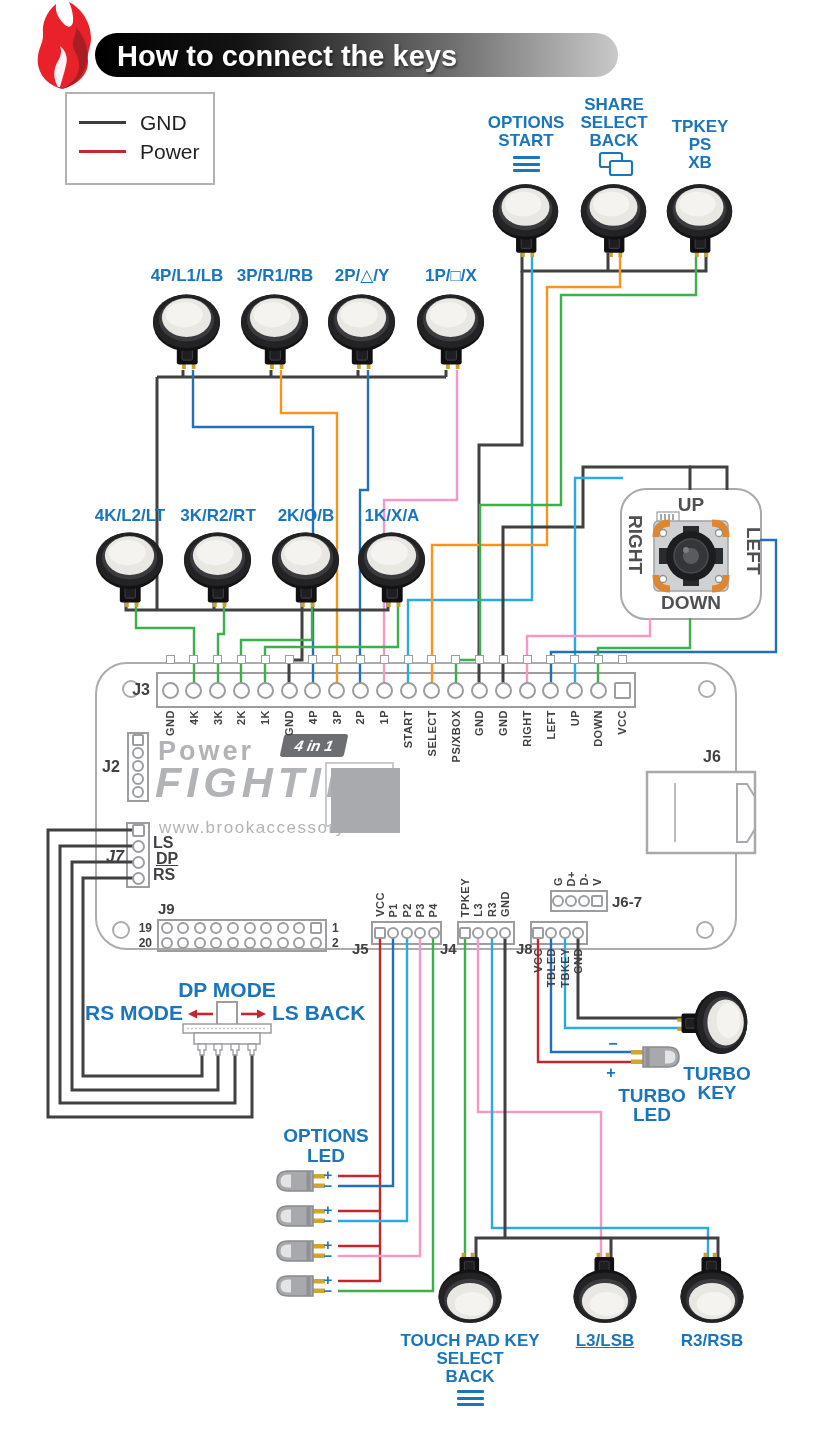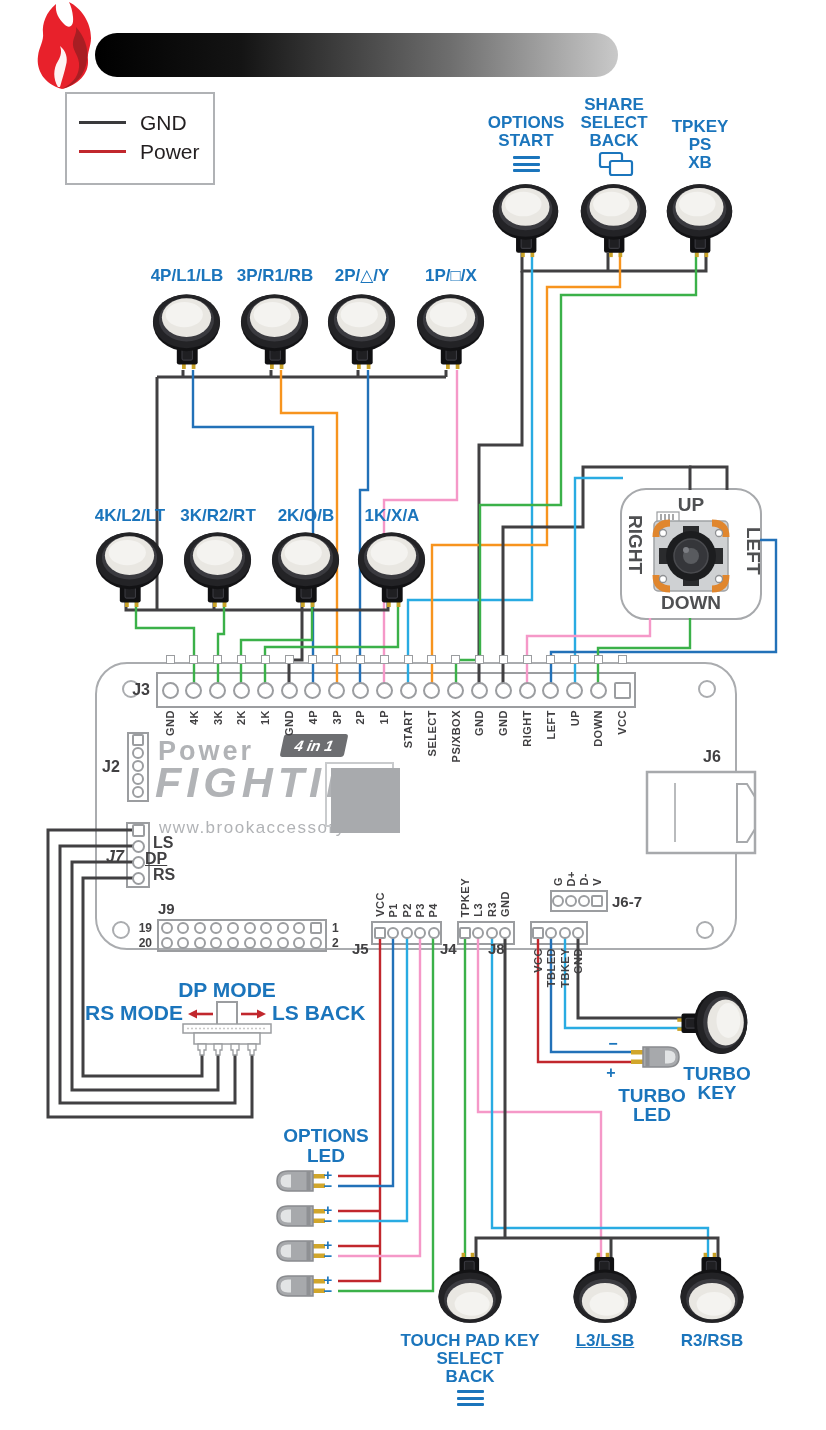--- a/index.html
+++ b/index.html
@@ -43,20 +43,21 @@
         <rect x="36" y="4" width="13" height="4.5" fill="#d1a62b"></rect>
         <rect x="36" y="13.5" width="13" height="4.5" fill="#d1a62b"></rect>
         <path d="M12,1 L37,1 L37,21 L12,21 Q1,21 1,11 Q1,1 12,1 Z" fill="#a7a9ac" stroke="#898b8e" stroke-width="1.5"></path>
         <path d="M12,4.5 Q4.5,4.5 4.5,11 Q4.5,17.5 12,17.5 L15,17.5 L15,4.5 Z" fill="#e9eaeb" opacity="0.9"></path>
         <rect x="30.5" y="1" width="4" height="20" fill="#8e9093"></rect>
       </symbol>
     </defs>
   </svg>
 
   <div class="abs z3" style="left:95px;top:33px;width:523px;height:44px;border-radius:22px;background:linear-gradient(90deg,#000 0%,#141414 28%,#6e6e6e 68%,#c9c9c9 100%);"></div>
+  <div class="abs z3" style="left:117px;top:40px;font-size:29px;font-weight:bold;color:#fff;text-shadow:1px 2px 3px rgba(0,0,0,.55);z-index:4;">How to connect the keys</div>
   <svg class="abs" style="left:28px;top:0;z-index:5" width="72" height="90" viewBox="0 0 72 90">
     <path fill="#e8212b" d="M34,89 C16,84 8,70 10,56 C11,47 16,41 15,33 C14,24 18,12 28,4 C27,13 31,19 36,24 C41,29 46,27 45,17 C44.5,11 43,6 41,2 C53,8 63,22 63,38 C63,47 59,52 60,60 C61,74 50,85 34,89 Z"></path>
     <path fill="#a81e23" d="M34,89 C46,83 52,74 51,63 C50,54 44,50 45,42 C46,36 49,33 48,27 C56,36 61,48 59,60 C57,75 48,85 34,89 Z"></path>
     <path fill="#fff" d="M30,87 C25,79 25,69 30,61 C33,56 34,51 32,46 C38,51 40,58 38,65 C36.5,72 34,80 32,87 Z" opacity="0.95"></path>
   </svg>
 
   <div class="abs z3" style="left:65px;top:92px;width:150px;height:93px;border:2px solid #b0b2b5;box-sizing:border-box;"></div>
   <div class="abs z3" style="left:79px;top:121px;width:47px;height:2.5px;background:#3a3a3c;"></div>
   <div class="abs z3" style="left:140px;top:111px;font-size:21px;color:#231f20;">GND</div>
   <div class="abs z3" style="left:79px;top:150px;width:47px;height:2.5px;background:#c1272d;"></div>
@@ -258,21 +259,21 @@
   <div class="abs z1" style="left:155px;top:758px;font-size:43px;font-weight:bold;font-style:italic;color:#b1b3b6;letter-spacing:5px;">FIGHTING</div>
   <div class="abs z1" style="left:159px;top:818px;font-size:17px;color:#b1b3b6;letter-spacing:1.5px;">www.brookaccessory.com</div>
 
   <div class="abs z1" style="left:325px;top:762px;width:69px;height:65px;border:2px solid #c9cbcd;box-sizing:border-box;"></div>
   <div class="abs z1" style="left:331px;top:768px;width:69px;height:65px;background:#a8aaad;"></div>
 
   <div class="hbox" style="left:126px;top:822px;width:24px;height:66px;"></div>
   <div></div>
   <div class="jlabel" style="left:106px;top:848px;font-style:italic;">J7</div>
   <span class="smalllab" style="left:153px;top:834px;">LS</span>
-  <span class="smalllab" style="left:145px;top:850px;text-decoration:underline;">DP</span>
+  <span class="smalllab" style="left:156px;top:850px;text-decoration:underline;">DP</span>
   <span class="smalllab" style="left:153px;top:866px;">RS</span>
 
   <div class="hbox" style="left:157px;top:919px;width:170px;height:33px;"></div>
   <div></div>
   <div></div>
   <div class="jlabel" style="left:158px;top:900px;font-size:15px;">J9</div>
   <span class="smalllab" style="left:134px;top:921px;width:18px;text-align:right;font-size:12px;">19</span>
   <span class="smalllab" style="left:134px;top:936px;width:18px;text-align:right;font-size:12px;">20</span>
   <span class="smalllab" style="left:332px;top:921px;font-size:12px;">1</span>
   <span class="smalllab" style="left:332px;top:936px;font-size:12px;">2</span>
@@ -289,21 +290,21 @@
   <div class="hbox" style="left:457px;top:921px;width:58px;height:24px;"></div>
   <div></div>
   <div class="jlabel" style="left:440px;top:940px;font-size:15px;">J4</div>
   <span class="vlab" style="left:459px;bottom:513px;">TPKEY</span>
   <span class="vlab" style="left:472px;bottom:513px;">L3</span>
   <span class="vlab" style="left:486px;bottom:513px;">R3</span>
   <span class="vlab" style="left:499px;bottom:513px;">GND</span>
 
   <div class="hbox" style="left:530px;top:921px;width:58px;height:24px;"></div>
   <div></div>
-  <div class="jlabel" style="left:488px;top:940px;font-size:15px;">J8</div>
+  <div class="jlabel" style="left:516px;top:940px;font-size:15px;">J8</div>
   <span class="vlab" style="left:532px;top:948px;">VCC</span>
   <span class="vlab" style="left:545px;top:948px;">TBLED</span>
   <span class="vlab" style="left:559px;top:948px;">TBKEY</span>
   <span class="vlab" style="left:572px;top:948px;">GND</span>
 
   <svg class="abs z3" style="left:645px;top:770px;" width="114" height="86" viewBox="0 0 114 86">
     <rect x="2" y="2" width="108" height="81" fill="#fff" stroke="#a7a9ac" stroke-width="2.5"></rect>
     <line x1="30" y1="13" x2="30" y2="72" stroke="#b9bbbd" stroke-width="2"></line>
     <path d="M92,14 L102,14 L110,27 L110,59 L102,72 L92,72 Z" fill="none" stroke="#a7a9ac" stroke-width="2"></path>
   </svg>

